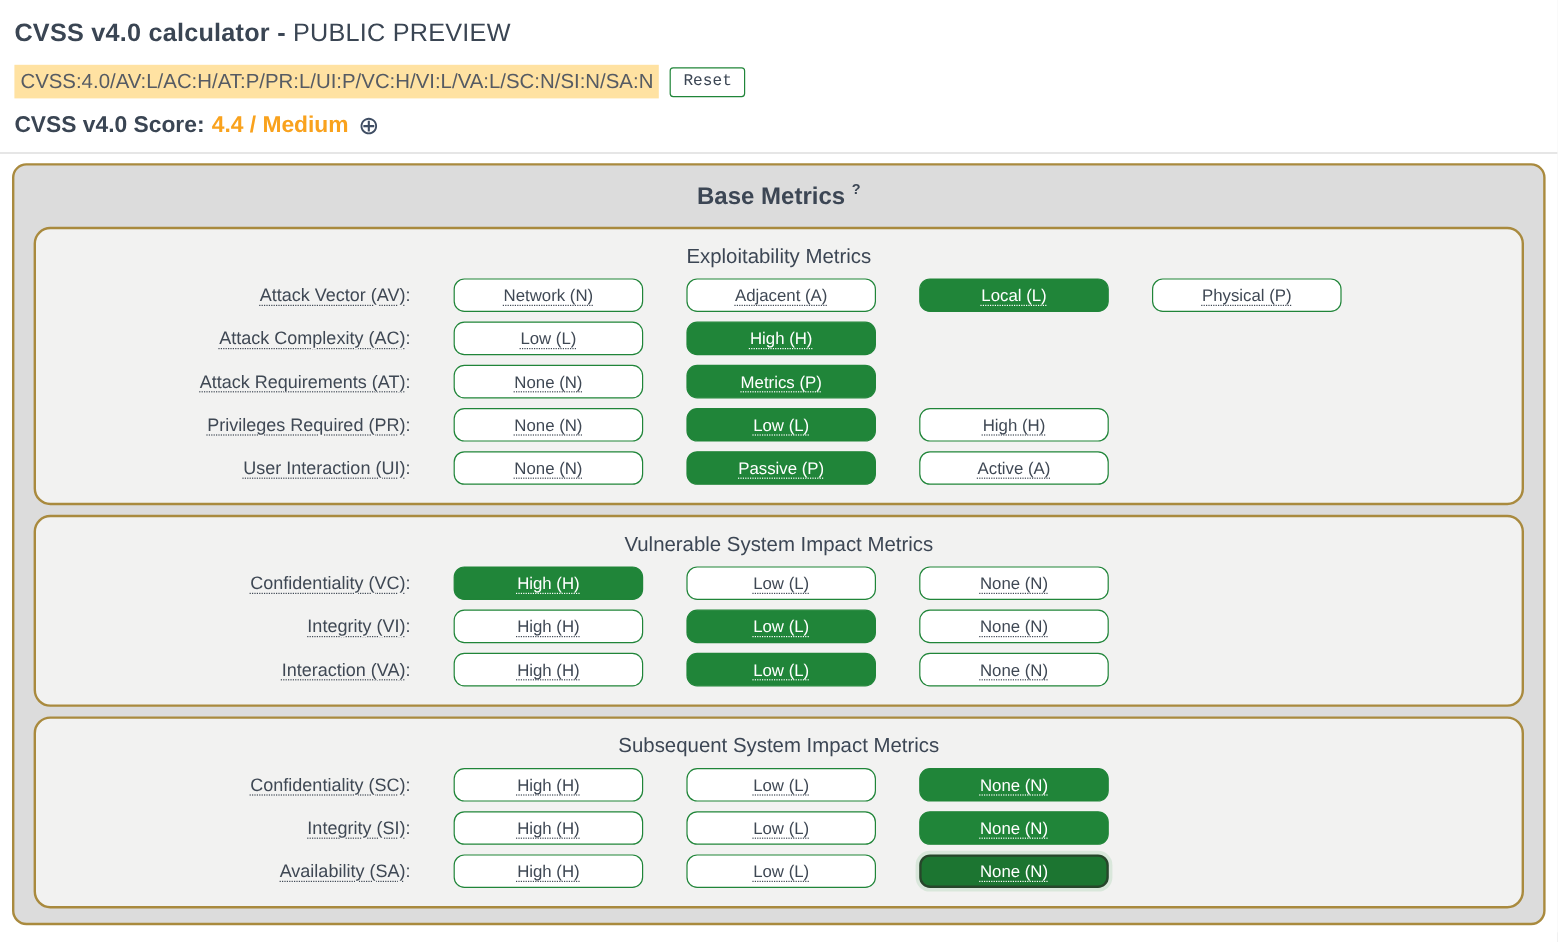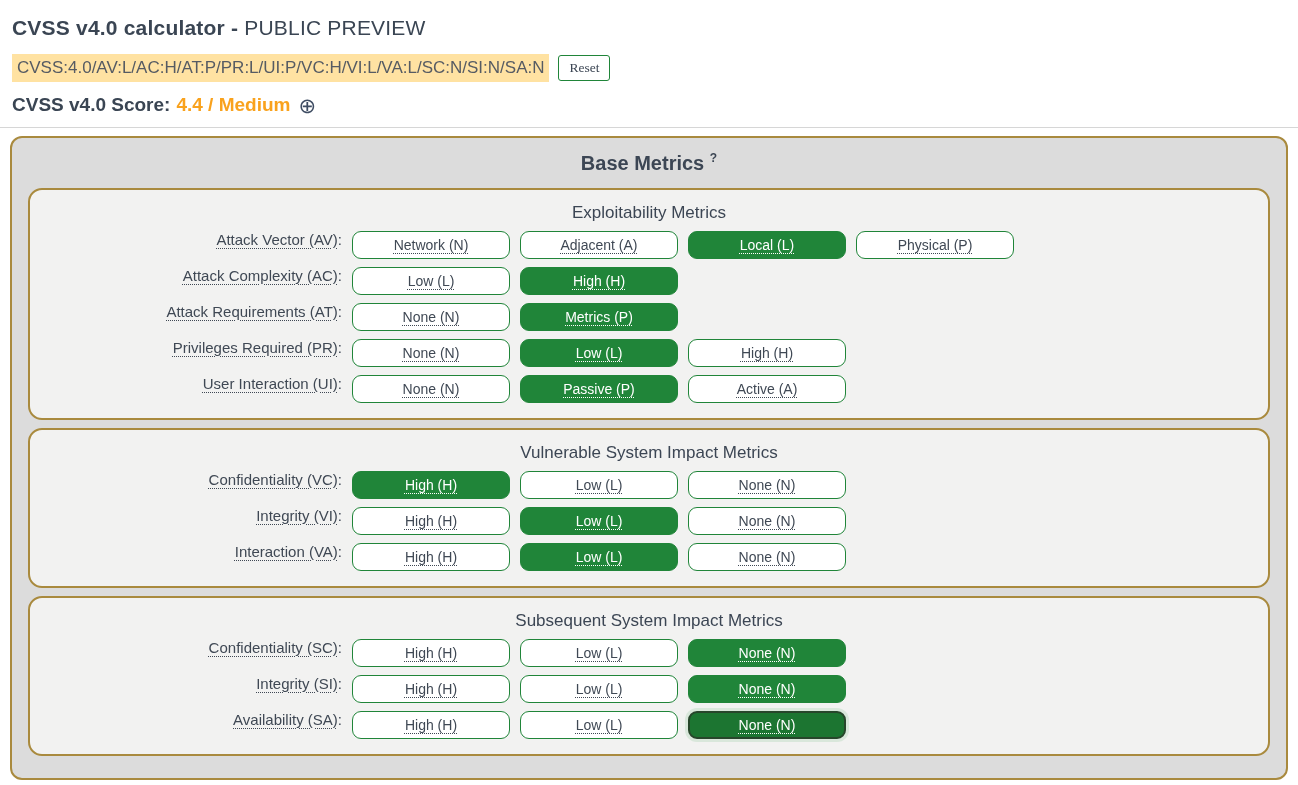--- a/index.html
+++ b/index.html
@@ -26,40 +26,40 @@
     padding: 4px 5px;
     line-height: 1.2;
   }
   .reset-btn {
     background: #ffffff;
     border: 1.5px solid #208539;
     border-radius: 3px;
     padding: 4px 10px;
     font-size: 13.5px;
     color: #3c4654;
-    font-family: Liberation Serif, serif;
+    font-family: Liberation Mono, monospace;
     cursor: pointer;
   }
   .score-row {
     display: flex; align-items: center; gap: 6px;
     font-size: 19px; font-weight: 700; color: #3a4553;
     margin-bottom: 11px;
   }
   .score-value { color: #f9a21d; }
   .score-icon {
     font-weight: 400; font-size: 21px; line-height: 1;
     color: #3f4d63; cursor: pointer; margin-left: 2px;
   }
   hr.sep { border: none; border-top: 1px solid #d6d6d6; margin: 0; }
   .outer {
     margin: 8px 10px 6px 10px;
     border: 2px solid #a98a3e;
     border-radius: 12px;
     background: #dcdcdc;
-    padding: 2px 16px 20px 16px;
+    padding: 2px 16px 10px 16px;
   }
   .outer-title {
     text-align: center;
     font-size: 20px;
     font-weight: 700;
     color: #3c4654;
     padding: 11px 0 13px 0;
   }
   .outer-title sup { font-size: 12px; font-weight: 600; cursor: pointer; }
   .section {
@@ -70,21 +70,21 @@
     margin-bottom: 8px;
   }
   .section:last-child { margin-bottom: 2px; }
   .section-title {
     text-align: center;
     font-size: 17px;
     font-weight: 400;
     color: #3c4654;
     margin: 5px 0 7px 0;
   }
-  .metric-row { display: flex; margin-top: 8px; }
+  .metric-row { display: flex; align-items: center; margin-top: 8px; gap: 26px; }
   .metric-label {
     width: 312px;
     text-align: right;
     font-size: 15px;
     color: #3f4854;
     flex: none;
   }
   .metric-label .u, .opt .u {
     text-decoration-line: underline;
     text-decoration-style: dotted;

